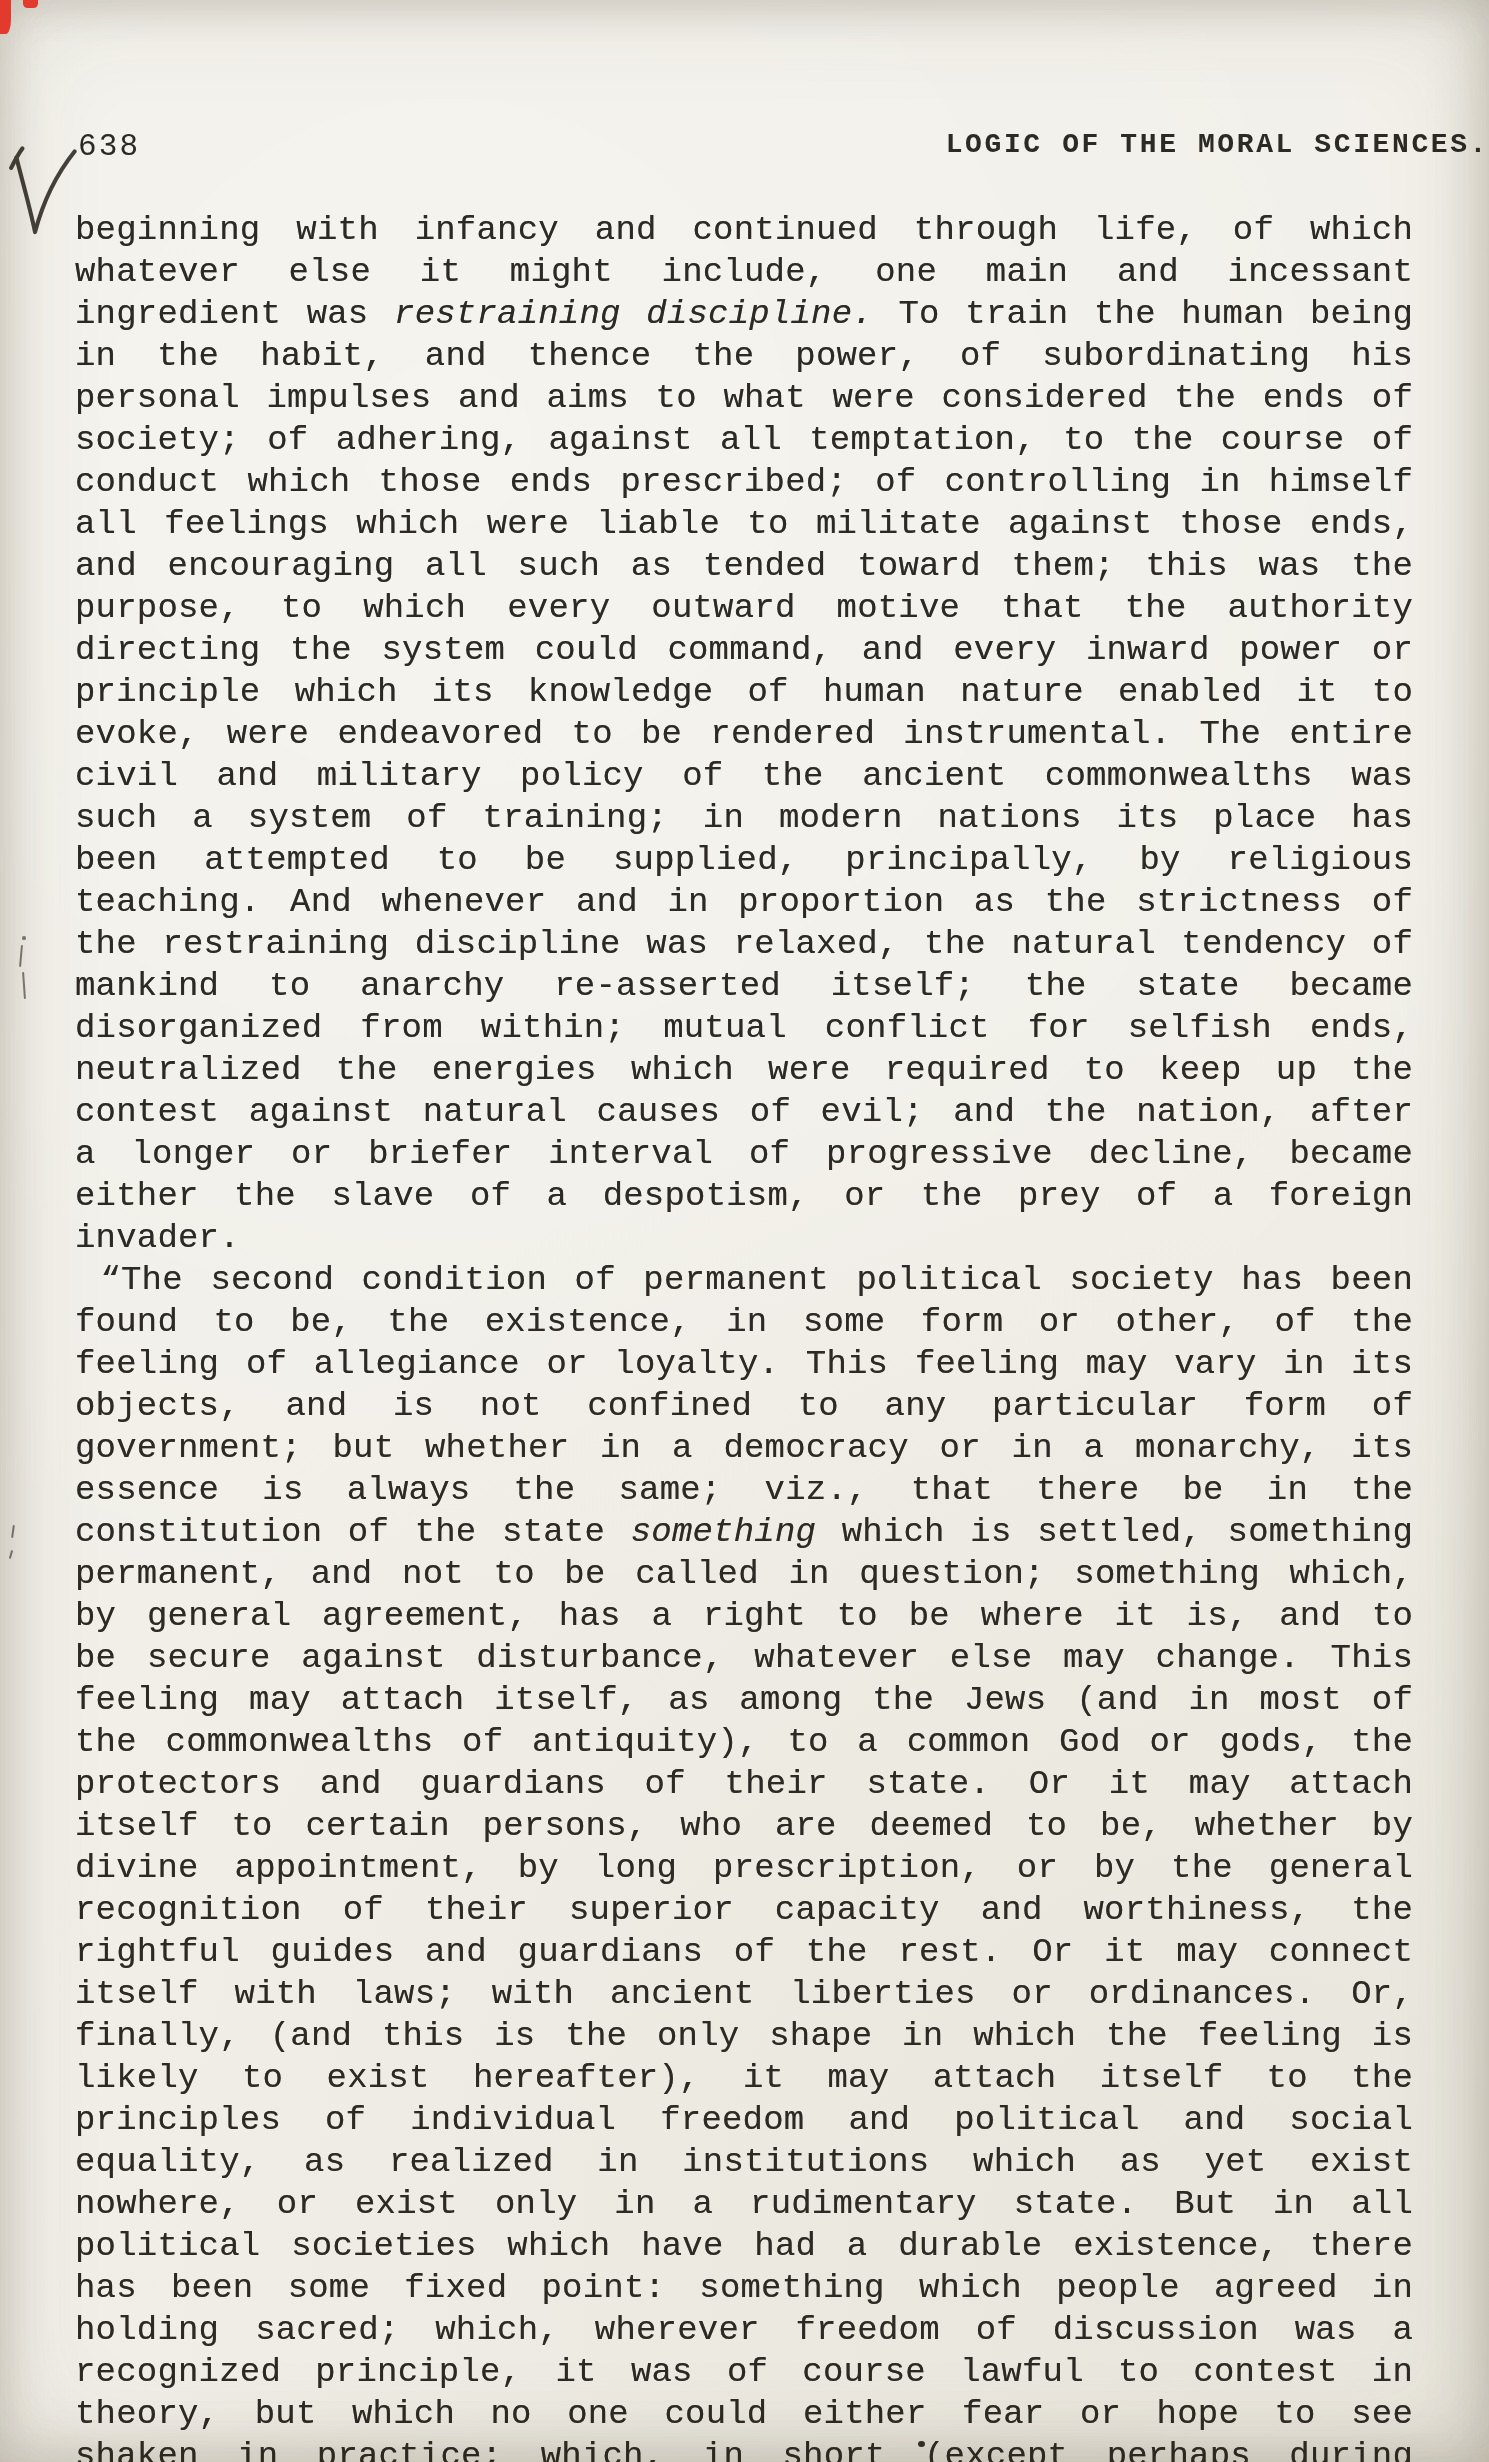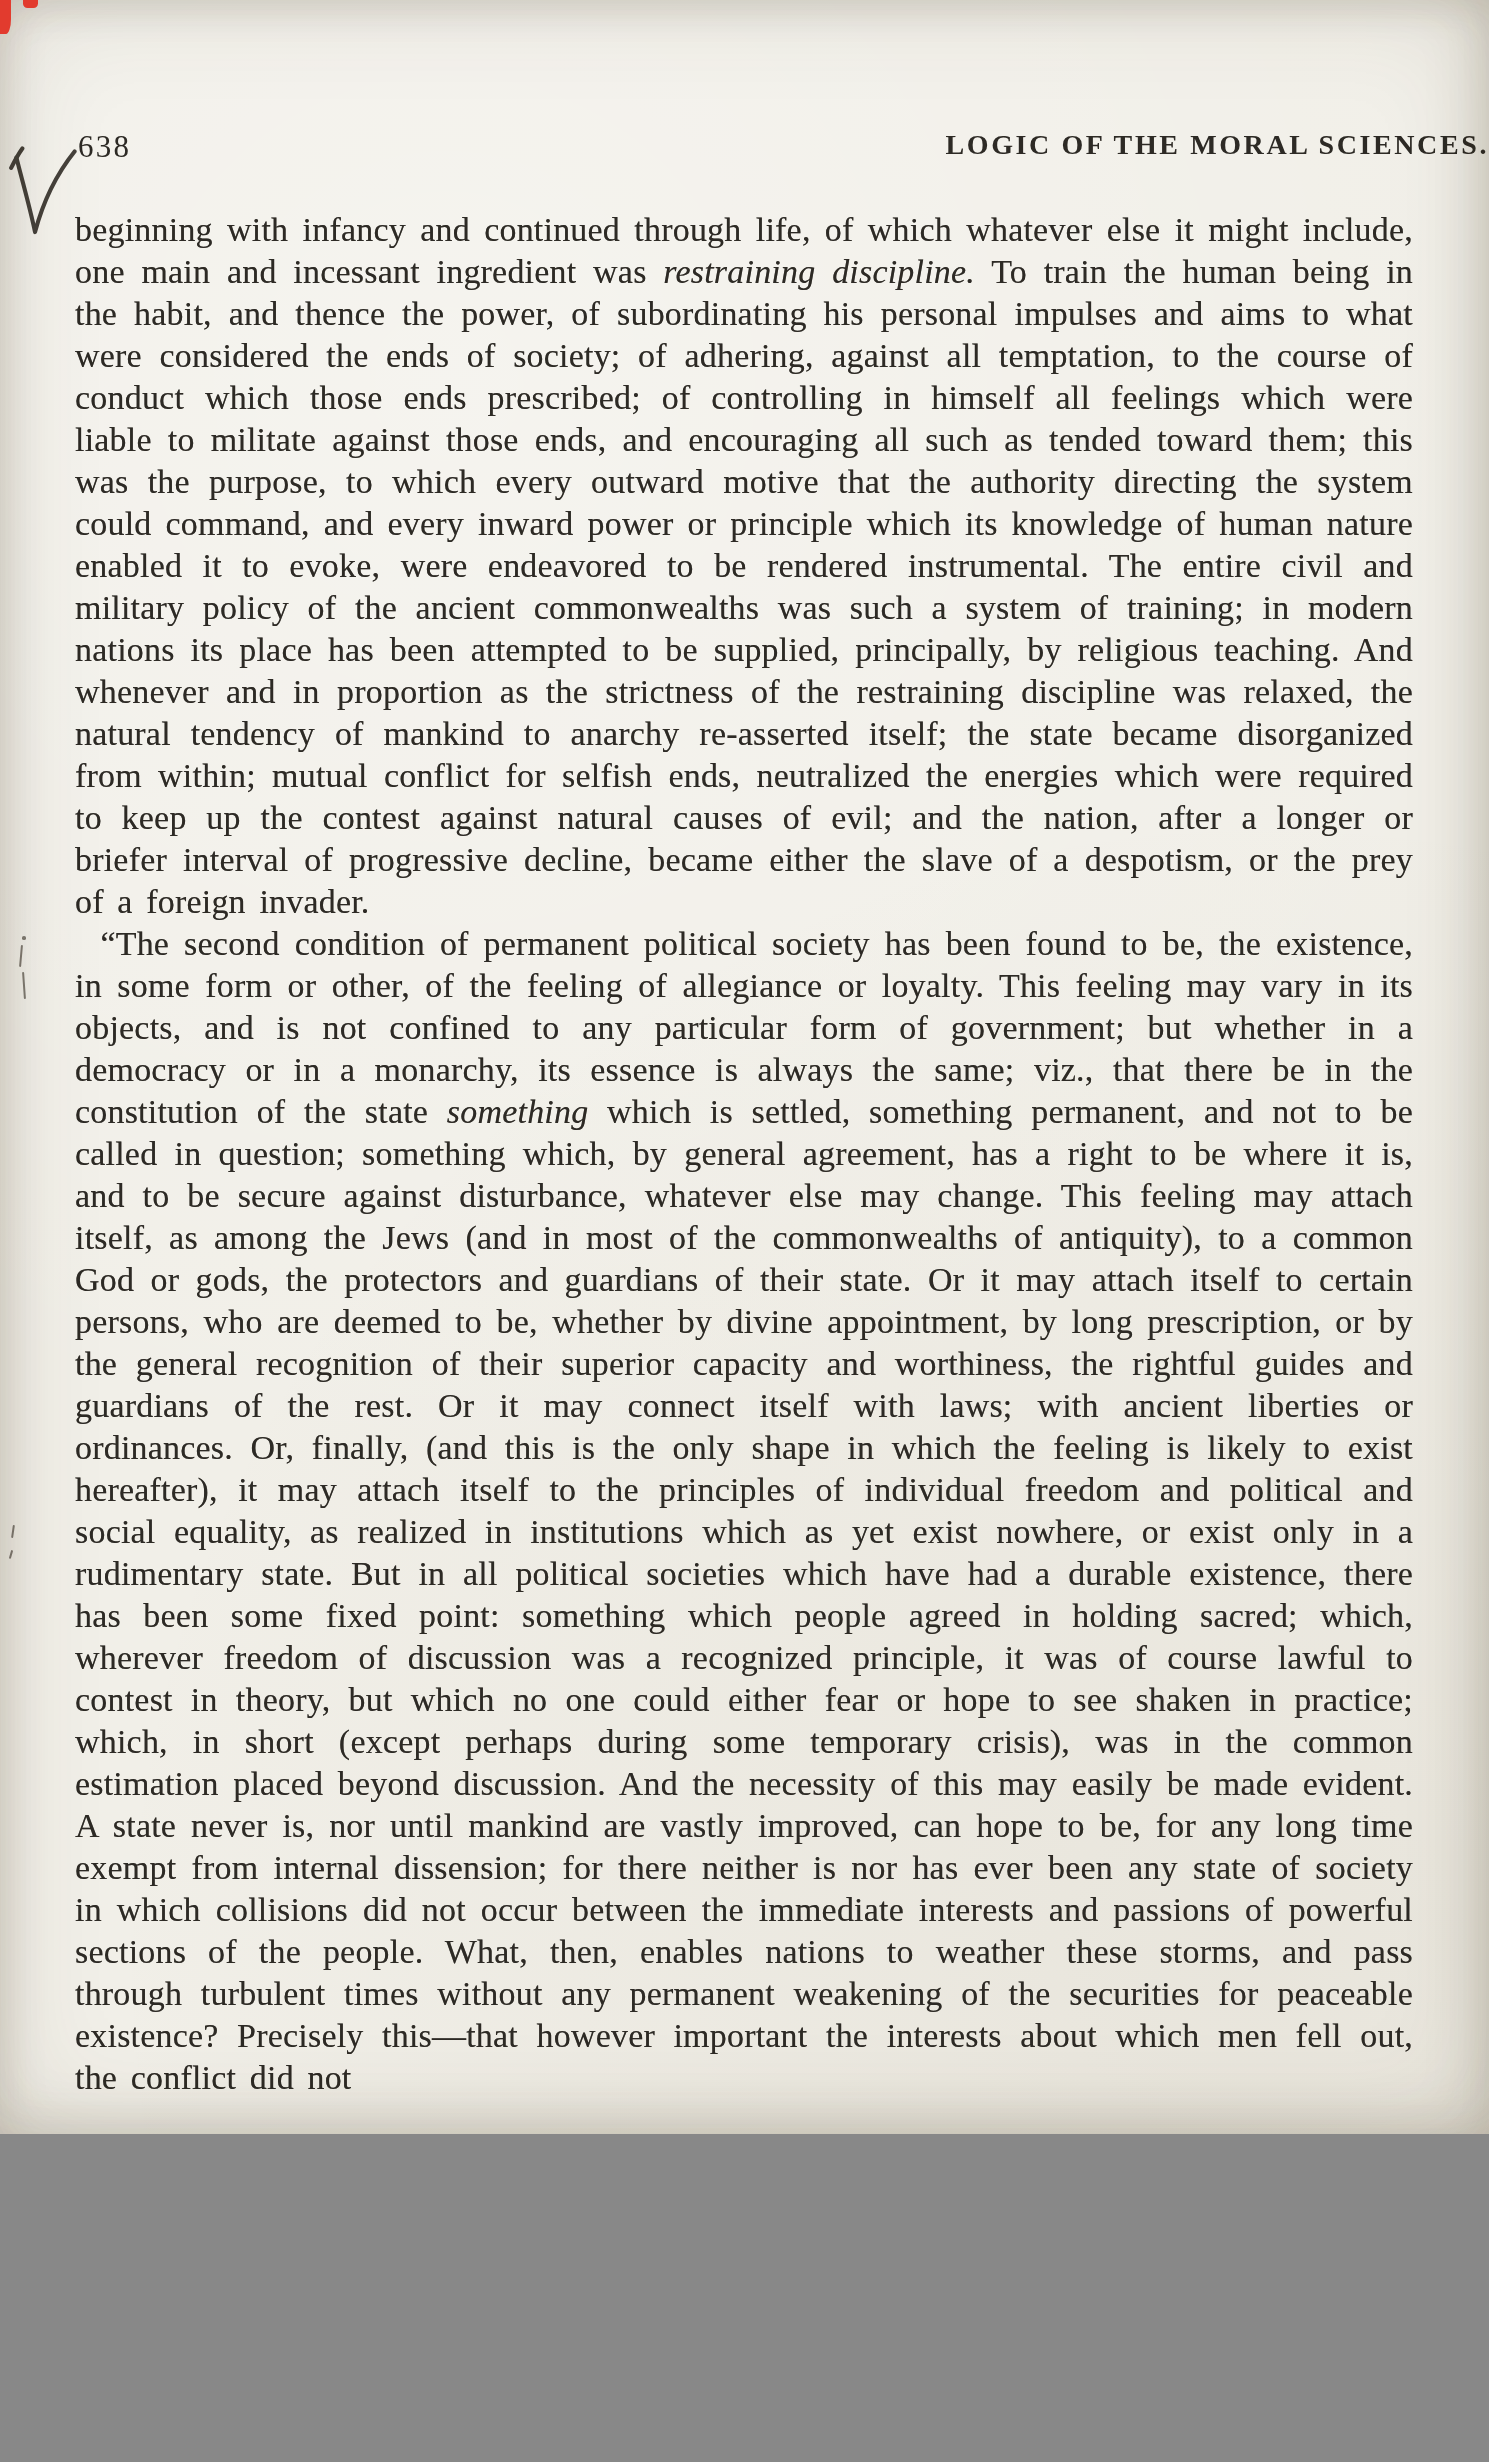--- a/index.html
+++ b/index.html
@@ -1,26 +1,26 @@
 <!DOCTYPE html>
 <html lang="en" style="--paper: #f1efe8; --ink: #2d2a25; --red: #e23b2e;font-size:12px"><head>
 <meta charset="utf-8">
 <style>
   html, body { margin: 0; padding: 0; background: #888; }
   .page {
     position: relative;
     width: 1489px;
-    height: 2134px;
+    height: 2462px;
     margin: 0;
     overflow: hidden;
     background:
       radial-gradient(circle at 30% 18%, rgba(255,255,255,.30), transparent 55%),
       radial-gradient(circle at 85% 92%, rgba(120,100,60,.07), transparent 50%),
       var(--paper, #f1efe8);
-    font-family: Liberation Serif, serif;
+    font-family: Liberation Mono, monospace;
     color: var(--ink, #2d2a25);
   }
   .vignette {
     position: absolute; inset: 0; pointer-events: none; z-index: 9;
     box-shadow:
       inset 0 0 112px rgba(70,58,35,.12),
       inset -21px 0 52px rgba(70,58,35,.08),
       inset 0 -21px 52px rgba(70,58,35,.07),
       inset 16.4px 0 41px rgba(70,58,35,.05),
       inset 0 13.5px 37px rgba(70,58,35,.05);

